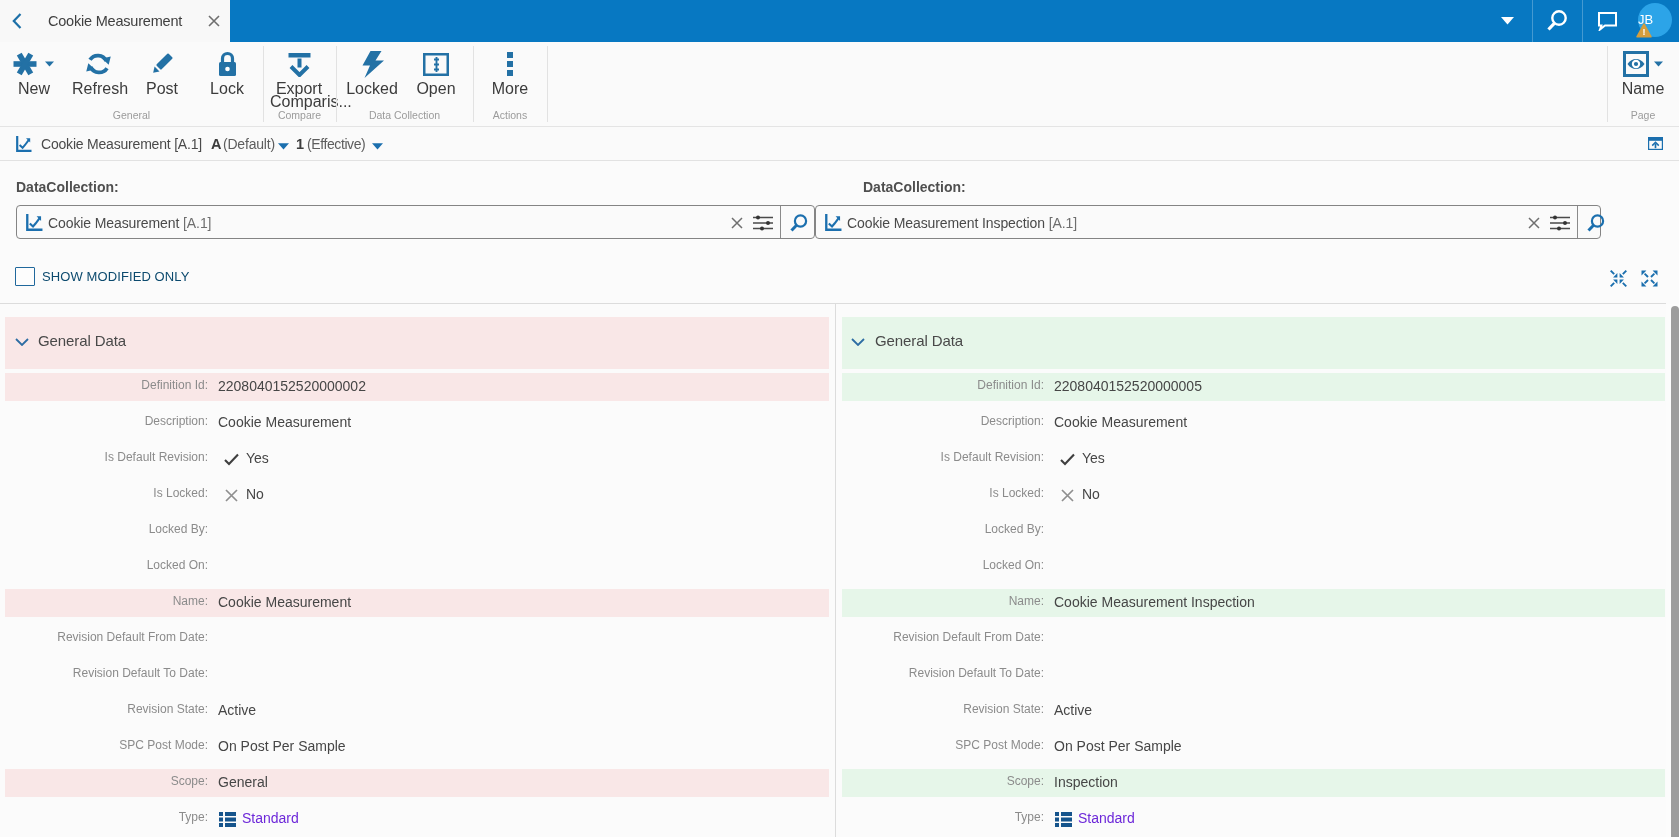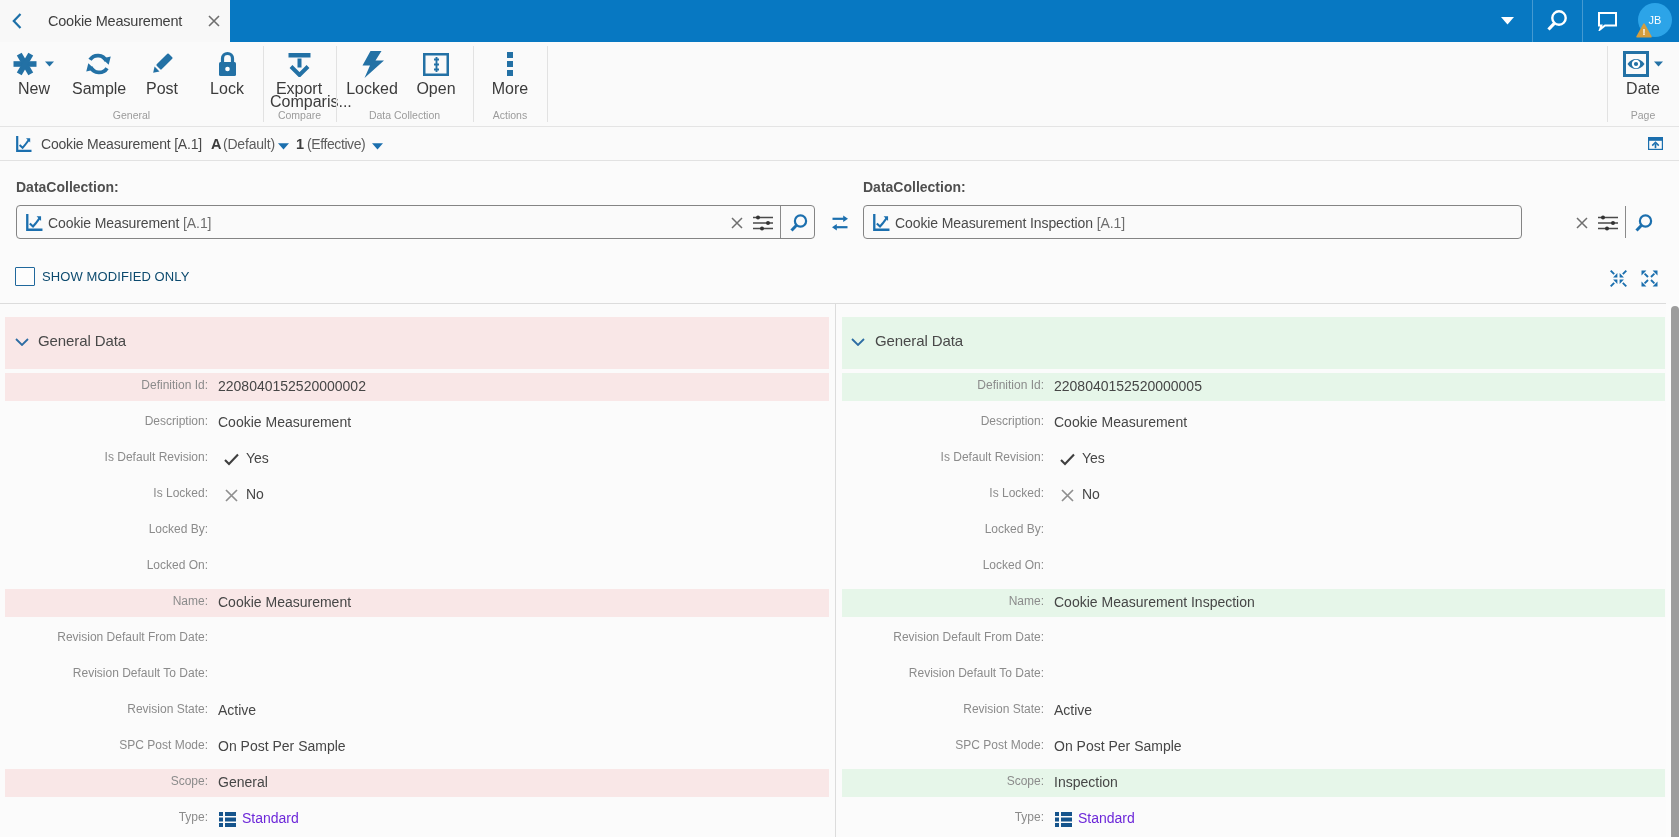--- a/index.html
+++ b/index.html
@@ -59,21 +59,21 @@
   <svg class="abs" style="left:1501px;top:17px" width="13" height="8" viewBox="0 0 13 8">
       <path d="M0 0 L13 0 L6.5 7.5 Z" fill="#fff"></path>
     </svg>
   <svg class="abs" style="left:1545px;top:8px" width="26" height="26" viewBox="0 0 26 26">
       <circle cx="14" cy="10" r="6.7" fill="none" stroke="#fff" stroke-width="2.4"></circle>
       <path d="M9.3 15.3 L3.5 21.5" stroke="#fff" stroke-width="3.2"></path>
     </svg>
   <svg class="abs" style="left:1597px;top:12px" width="21" height="19" viewBox="0 0 21 19">
       <path d="M2 1 H19 V13.5 H8 L3 17.5 L4.4 13.5 H2 Z" fill="none" stroke="#fff" stroke-width="2"></path>
     </svg>
-  <div class="abs" style="left:1638px;top:3px;width:34px;height:34px;border-radius:50%;background:#2ca4e8;color:#fff;font-size:11px;text-align:center;line-height:34px;">JB</div>
+  <div class="abs" style="left:1638px;top:3px;width:34px;height:34px;border-radius:50%;background:#2ca4e8;color:#fff;font-size:13px;text-align:left;line-height:34px;">JB</div>
   <svg class="abs" style="left:1636px;top:23px" width="16" height="15" viewBox="0 0 16 15">
       <path d="M8 1.2 L15 13.8 L1 13.8 Z" fill="#d49e3e" stroke="#d49e3e" stroke-width="1.6" stroke-linejoin="round"></path>
       <text x="8" y="12" font-size="9" fill="#fff" text-anchor="middle" font-weight="bold">!</text>
     </svg>
 </div>
 
 <div id="ribbon">
 
   <div class="rbtn" style="left:8px;width:52px">
     <div class="icw">
@@ -93,21 +93,21 @@
     <div class="icw">
       <svg width="27" height="26" viewBox="0 0 26 25">
           <g transform="scale(-1,1) translate(-26,0)">
         <path d="M21.2 8.5 A9 9 0 0 0 5.5 9.5" fill="none" stroke="#2371a5" stroke-width="3.6"></path>
         <path d="M4.8 16.5 A9 9 0 0 0 20.5 15.5" fill="none" stroke="#2371a5" stroke-width="3.6"></path>
         <path d="M1.2 5.2 L9.6 7.2 L3.2 13.2 Z" fill="#2371a5"></path>
         <path d="M24.8 19.8 L16.4 17.8 L22.8 11.8 Z" fill="#2371a5"></path>
       </g>
         </svg>
     </div>
-    <div class="lbl">Sample</div>
+    <div class="lbl">Refresh</div>
   </div>
 
   <div class="rbtn" style="left:136px;width:52px">
     <div class="icw">
       <svg width="26" height="26" viewBox="0 0 26 26">
         <g transform="rotate(45 13 13)" fill="#2371a5">
           <rect x="9.5" y="1" width="7" height="17" rx="1"></rect>
           <path d="M9.5 20 L16.5 20 L13 25.5 Z"></path>
         </g>
       </svg>
@@ -176,21 +176,21 @@
   <div class="rbtn" style="left:1615px;width:56px">
     <div class="icw">
       <svg width="40" height="26" viewBox="0 0 40 26">
         <rect x="1.5" y="1.5" width="23" height="23" fill="none" stroke="#2371a5" stroke-width="3"></rect>
         <path d="M4.5 13 C9 6.2 17 6.2 21.5 13 C17 19.8 9 19.8 4.5 13 Z" fill="#2371a5"></path>
         <circle cx="13" cy="13" r="4.2" fill="#fff"></circle>
         <circle cx="13" cy="13" r="2.1" fill="#2371a5"></circle>
         <path d="M31 10.5 L40 10.5 L35.5 15.5 Z" fill="#2371a5"></path>
       </svg>
     </div>
-    <div class="lbl">Date</div>
+    <div class="lbl">Name</div>
   </div>
   <div class="rgroup" style="left:0px;width:263px">General</div>
   <div class="rgroup" style="left:263px;width:73px">Compare</div>
   <div class="rgroup" style="left:336px;width:137px">Data Collection</div>
   <div class="rgroup" style="left:473px;width:74px">Actions</div>
   <div class="rgroup" style="left:1607px;width:72px">Page</div>
 </div>
 
 <div id="crumb">
   <svg class="abs" style="left:16px;top:9px" width="16" height="16" viewBox="0 0 16 16">
@@ -244,21 +244,21 @@
       </svg>
   </div>
 
   <svg class="abs" style="left:832px;top:54px" width="16" height="16" viewBox="0 0 16 16">
     <path d="M0.5 3.8 H11.8" stroke="#1b6fae" stroke-width="2.2"></path>
       <path d="M11.2 0.6 L16 3.8 L11.2 7 Z" fill="#1b6fae"></path>
     <path d="M4.2 12.2 H15.5" stroke="#1b6fae" stroke-width="2.2"></path>
       <path d="M4.8 9 L0 12.2 L4.8 15.4 Z" fill="#1b6fae"></path>
   </svg>
 
-  <div class="input" style="left:863px;width:659px">
+  <div class="input" style="left:815px;width:786px">
     <svg class="abs" style="left:9px;top:8px" width="17" height="17" viewBox="0 0 16 16">
       <path d="M1.2 0 V14.8 H15.5" fill="none" stroke="#1b6fae" stroke-width="2.2"></path>
       <path d="M3.6 9 L6.6 11.8 L9 9 L13 3.6" fill="none" stroke="#1b6fae" stroke-width="2"></path>
       <path d="M14.2 6.6 L14.2 2.2 L10 2.2 Z" fill="#1b6fae"></path>
     </svg>
     <div class="txt" style="left:31px">Cookie Measurement Inspection <span class="dim">[A.1]</span></div>
     <svg class="abs" style="left:712px;top:11px" width="12" height="12" viewBox="0 0 12 12">
         <path d="M1 1 L11 11 M11 1 L1 11" stroke="#6f6f6f" stroke-width="1.5"></path>
       </svg>
     <svg class="abs" style="left:734px;top:9px" width="20" height="16" viewBox="0 0 20 16">

